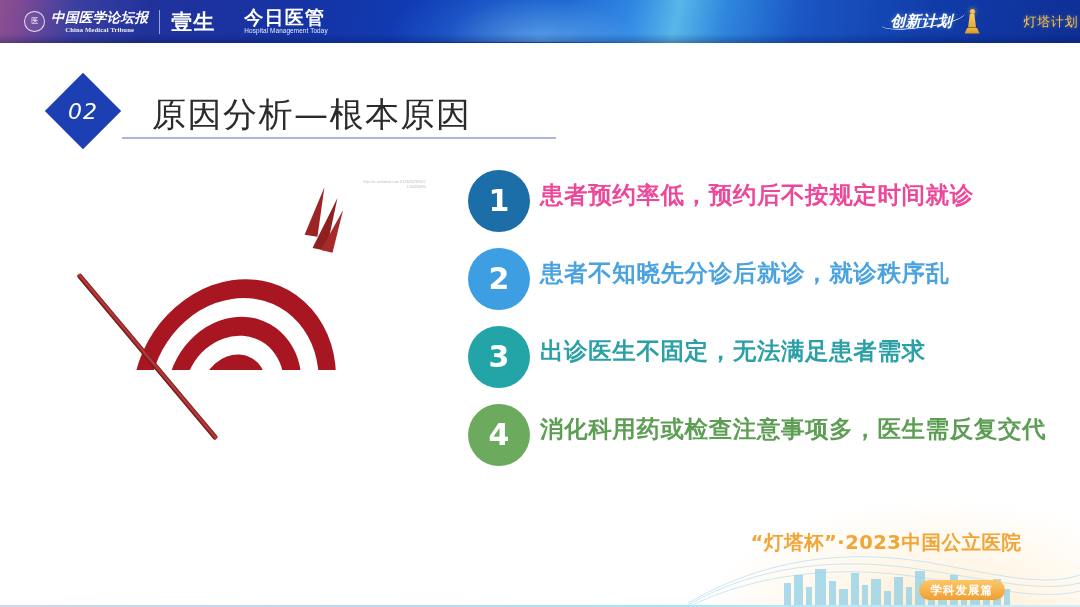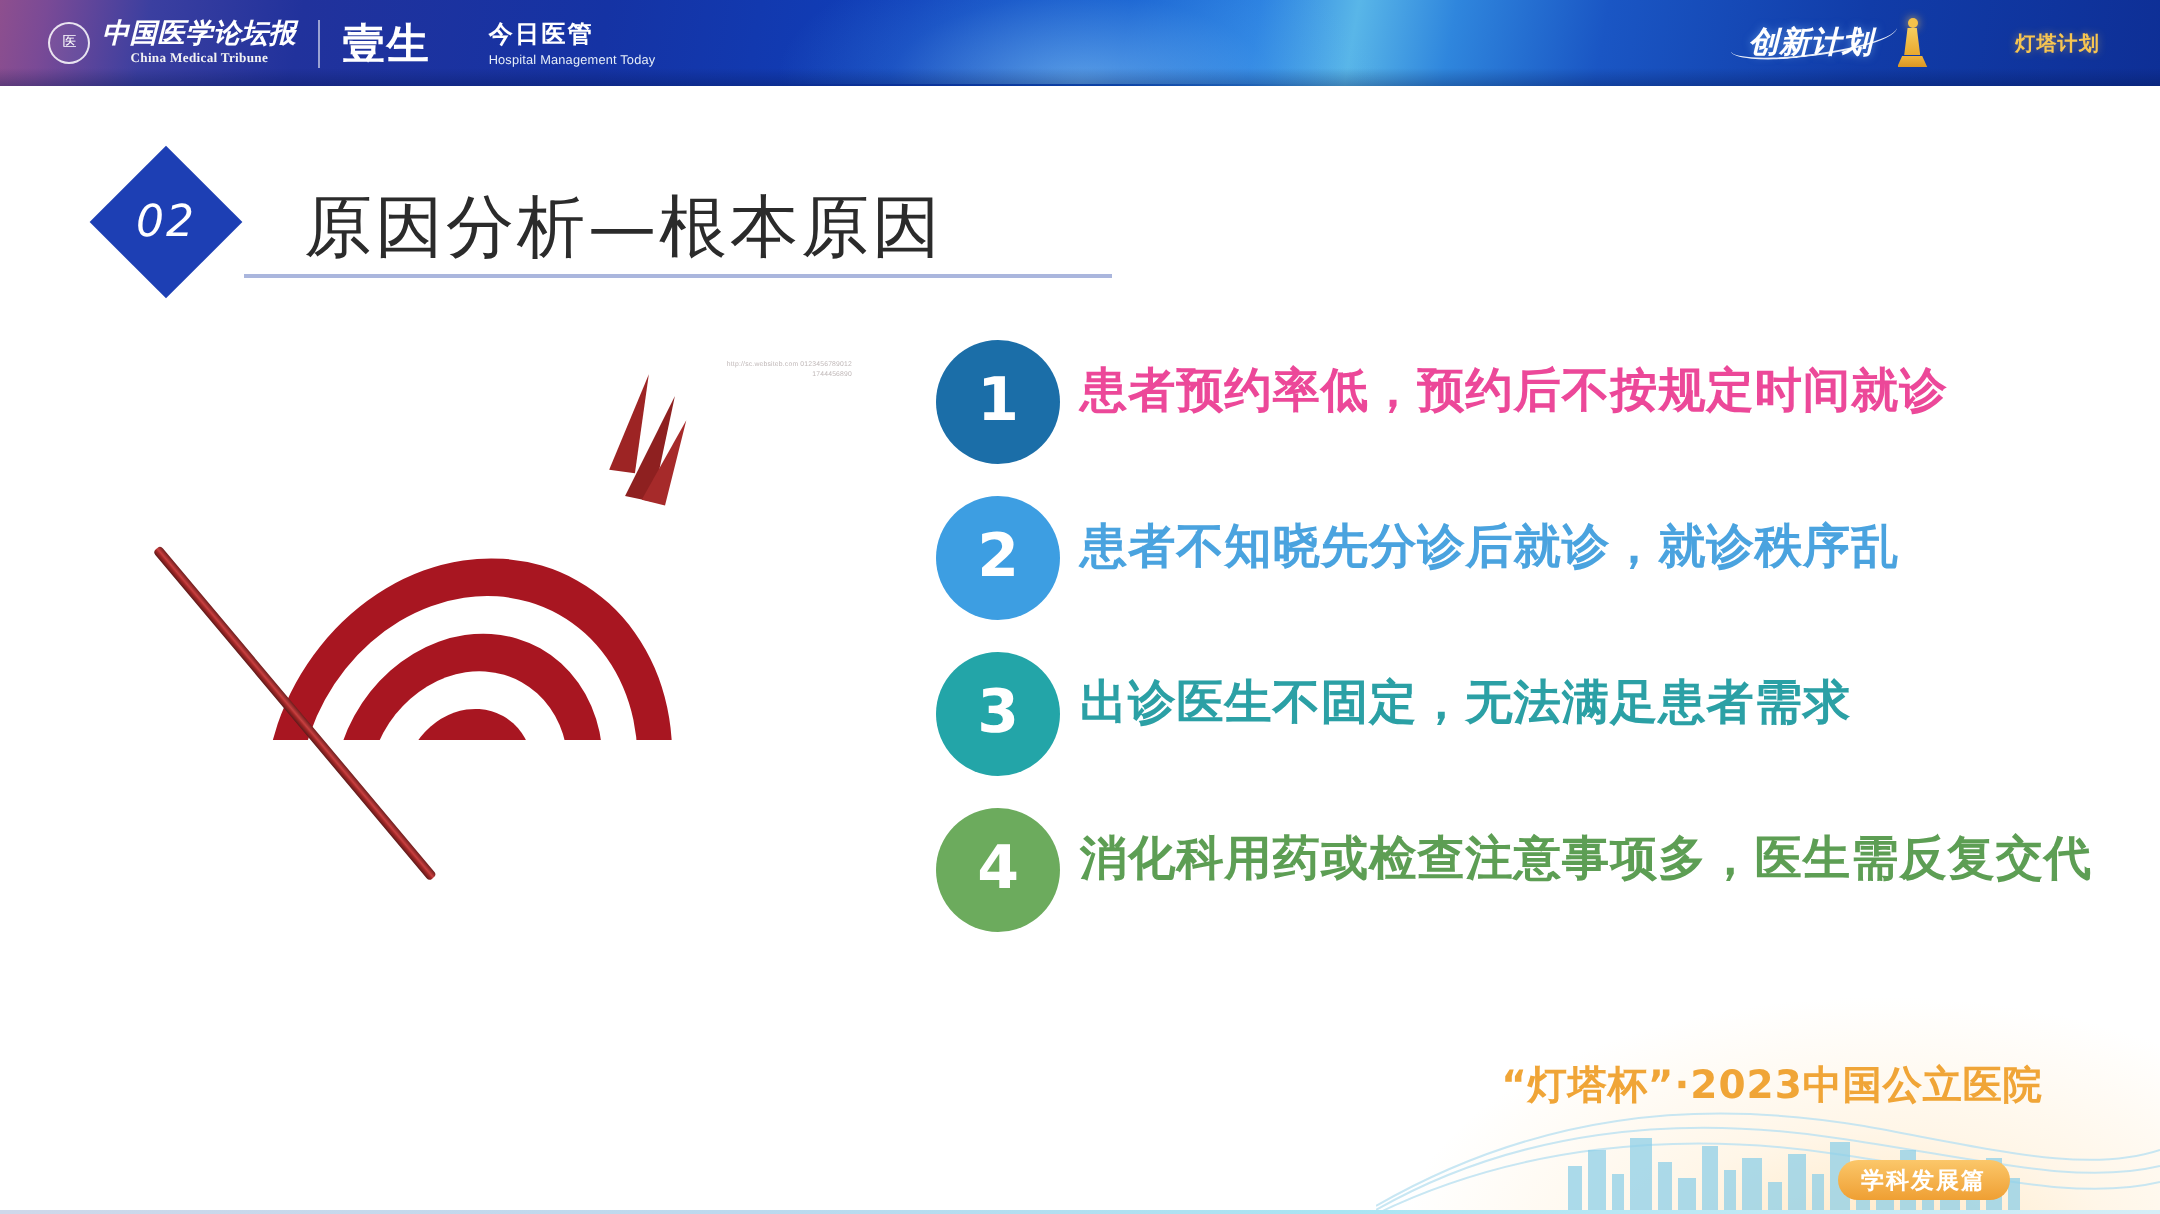--- a/index.html
+++ b/index.html
@@ -60,30 +60,30 @@
     font-size:6.6px;color:#f2f2f2;letter-spacing:.15px;line-height:9px;
     font-family:"Liberation Serif",serif;font-weight:700;white-space:nowrap;
   }
   .vdiv{width:1px;height:24px;background:rgba(255,255,255,.55);margin:0 11px 0 2px;}
   .ysheng{
     font-size:21px;color:#fff;line-height:24px;font-weight:700;letter-spacing:1px;
     font-family:"DejaVu Serif","Liberation Serif",serif;white-space:nowrap;margin-right:29px;
   }
   .jryg-block{display:flex;flex-direction:column;justify-content:center;}
   .jryg-cn{
-    font-size:12px;color:#fff;font-weight:700;line-height:18px;letter-spacing:1.2px;
+    font-size:19px;color:#fff;font-weight:700;line-height:18px;letter-spacing:1.2px;
     white-space:nowrap;font-family:"DejaVu Sans",sans-serif;
   }
   .jryg-en{
     font-size:6.4px;color:#e6eef8;line-height:9px;letter-spacing:.1px;white-space:nowrap;
     font-family:"Liberation Sans",sans-serif;
   }
   
   .right-logos{
-    position:absolute;right:30px;top:0;height:43px;display:flex;align-items:center;gap:12px;z-index:3;
+    position:absolute;right:2px;top:0;height:43px;display:flex;align-items:center;gap:12px;z-index:3;
   }
   .chuangxin{
     position:relative;display:flex;align-items:center;
     font-size:15px;color:#fff;font-weight:700;font-style:italic;letter-spacing:.6px;
     font-family:"DejaVu Serif","Liberation Serif",serif;white-space:nowrap;
     text-shadow:0 0 4px rgba(150,210,255,.5);
   }
   .chuangxin .swoosh{
     position:absolute;left:-9px;bottom:3px;width:84px;height:16px;
     border-bottom:1.6px solid rgba(255,255,255,.9);
@@ -101,21 +101,21 @@
     position:absolute;left:3.5px;top:5px;width:8px;height:14px;
     background:linear-gradient(180deg,#f6cd5e,#e8a72d);
     clip-path:polygon(22% 0,78% 0,100% 100%,0 100%);
   }
   .tower .t-base{
     position:absolute;left:0px;top:19px;width:15px;height:6px;
     background:linear-gradient(180deg,#f0b43c,#d99321);
     clip-path:polygon(18% 0,82% 0,100% 100%,0 100%);
   }
   .dengta-txt{
-    font-size:10px;color:#f7c551;font-weight:700;letter-spacing:.6px;white-space:nowrap;
+    font-size:13px;color:#f7c551;font-weight:400;letter-spacing:.6px;white-space:nowrap;
     font-family:"DejaVu Sans",sans-serif;
     text-shadow:0 0 4px rgba(247,197,81,.45);
     padding-left:40px;
   }
 
   
   .diamond{
     position:absolute;left:56px;top:84px;width:54px;height:54px;
     background:#1d3fb4;transform:rotate(45deg);
   }

